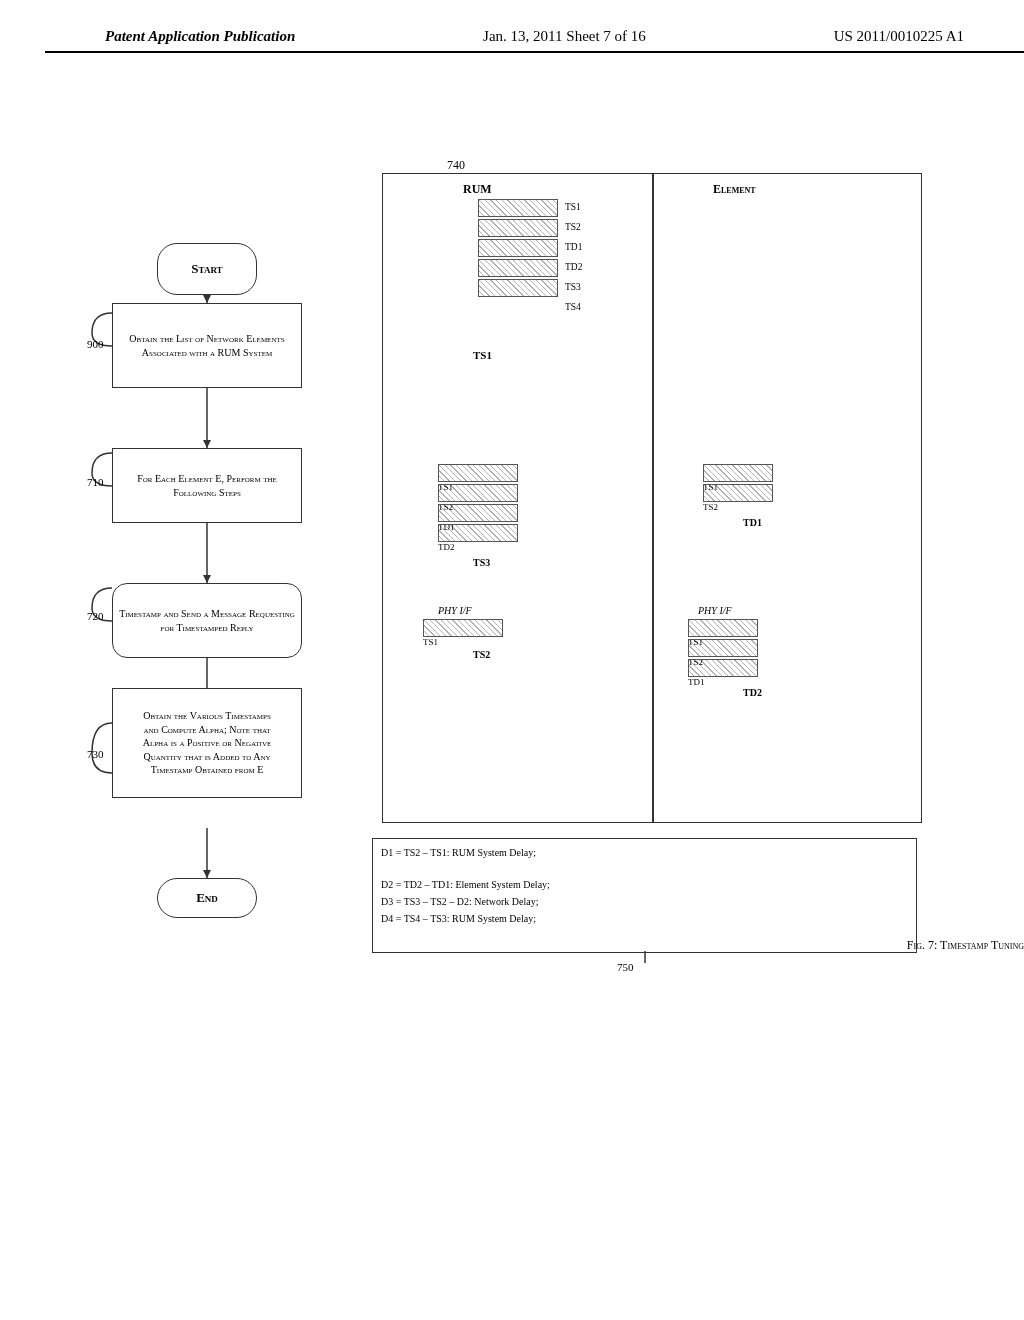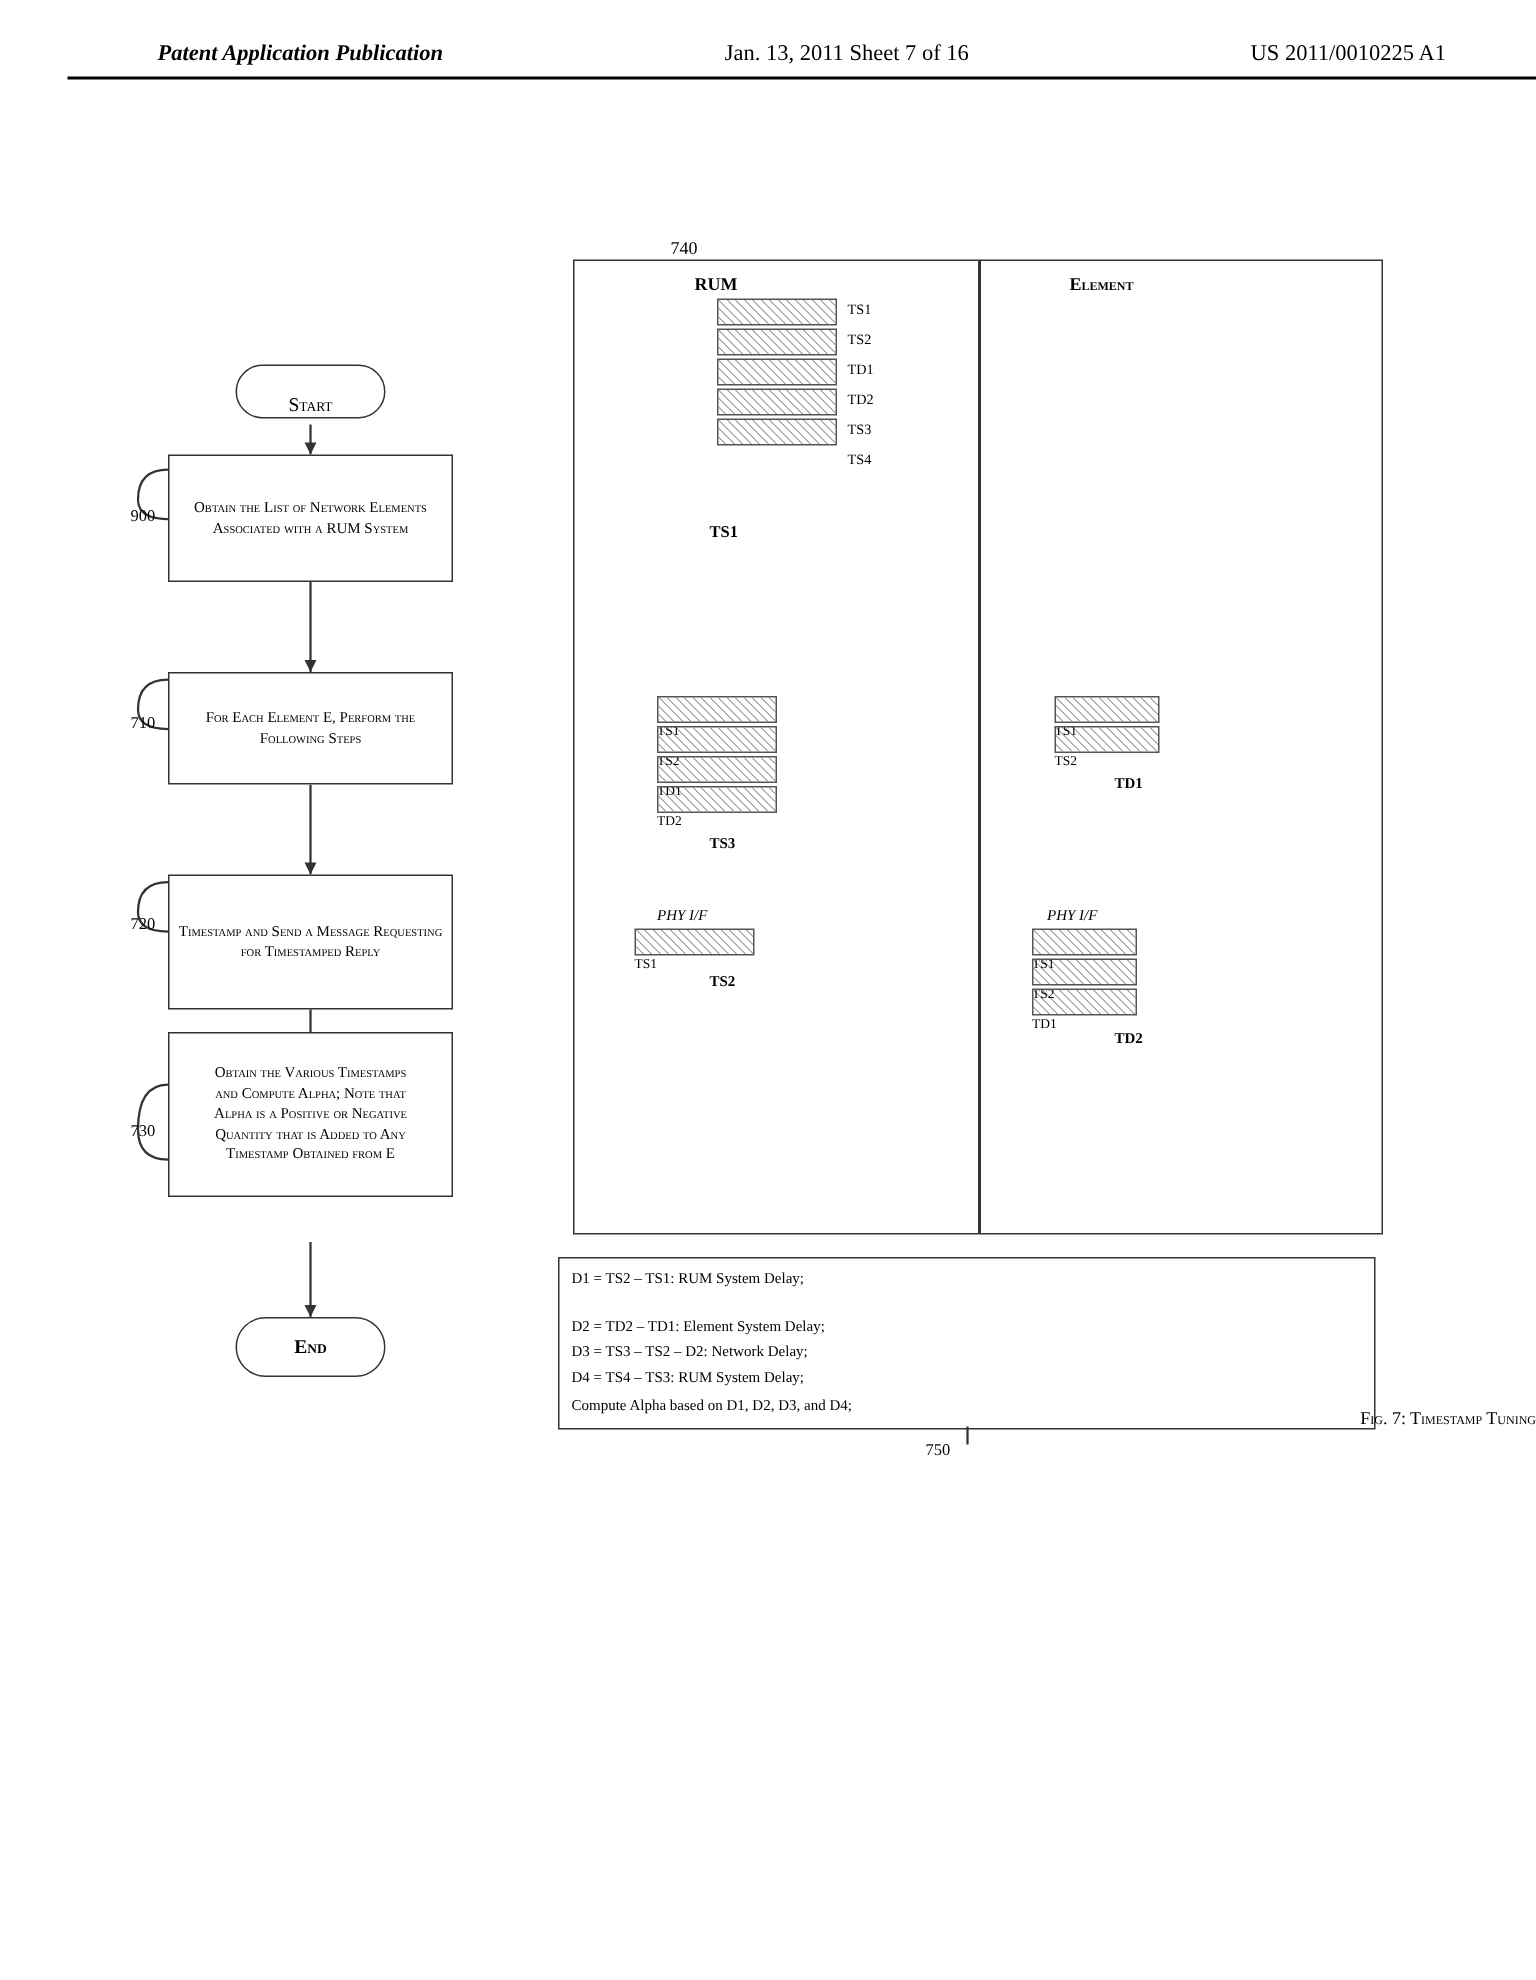--- a/index.html
+++ b/index.html
@@ -76,50 +76,51 @@
       width: 190px;
       height: 75px;
       font-size: 10.5px;
       line-height: 1.3;
       padding: 19px;
     }
     .step-720 {
       left: 50px;
       top: 490px;
       width: 190px;
-      height: 90px;
+      height: 75px;
       font-size: 10.5px;
       line-height: 1.3;
       padding: 5px;
+      border-radius: 15px;
     }
     .step-730 {
       left: 50px;
       top: 595px;
       width: 190px;
       height: 110px;
       font-size: 10.5px;
       line-height: 1.3;
       padding: 23px;
     }
 
     
     .start-oval {
       position: absolute;
       left: 95px;
       top: 150px;
       width: 100px;
-      height: 36px;
+      height: 52px;
       border-radius: 20px;
       border: 1.5px solid #333;
       background: white;
       display: flex;
-      align-items: flex-end;
+      align-items: center;
       justify-content: center;
       font-size: 13px;
-      font-weight: normal;
+      font-weight: bold;
       font-variant: small-caps;
     }
 
     
     .end-oval {
       position: absolute;
       left: 95px;
       top: 785px;
       width: 100px;
       height: 40px;
@@ -402,21 +403,20 @@
 
     </div>
 
     <span class="label-num" style="left:385px; top:65px; font-size:12px;">740</span>
 
     <div class="equations-box">
       <div style="font-size:10px; margin-bottom:17px;">D1 = TS2 – TS1: RUM System Delay;</div>
       <div style="font-size:10px; margin-bottom:2px;">D2 = TD2 – TD1: Element System Delay;</div>
       <div style="font-size:10px; margin-bottom:2px;">D3 = TS3 – TS2 – D2: Network Delay;</div>
       <div style="font-size:10px; margin-bottom:2px;">D4 = TS4 – TS3: RUM System Delay;</div>
-      <div style="font-size:10px; margin-top:4px;">Compute Alpha based on D1, D2, D3, and D4;</div>
     </div>
 
     <span class="label-num" style="left:555px; top:868px; font-size:11px;">750</span>
 
   </div>
 
   <div class="fig-caption">
     <span>Fig. 7: Timestamp Tuning</span>
   </div>
 

